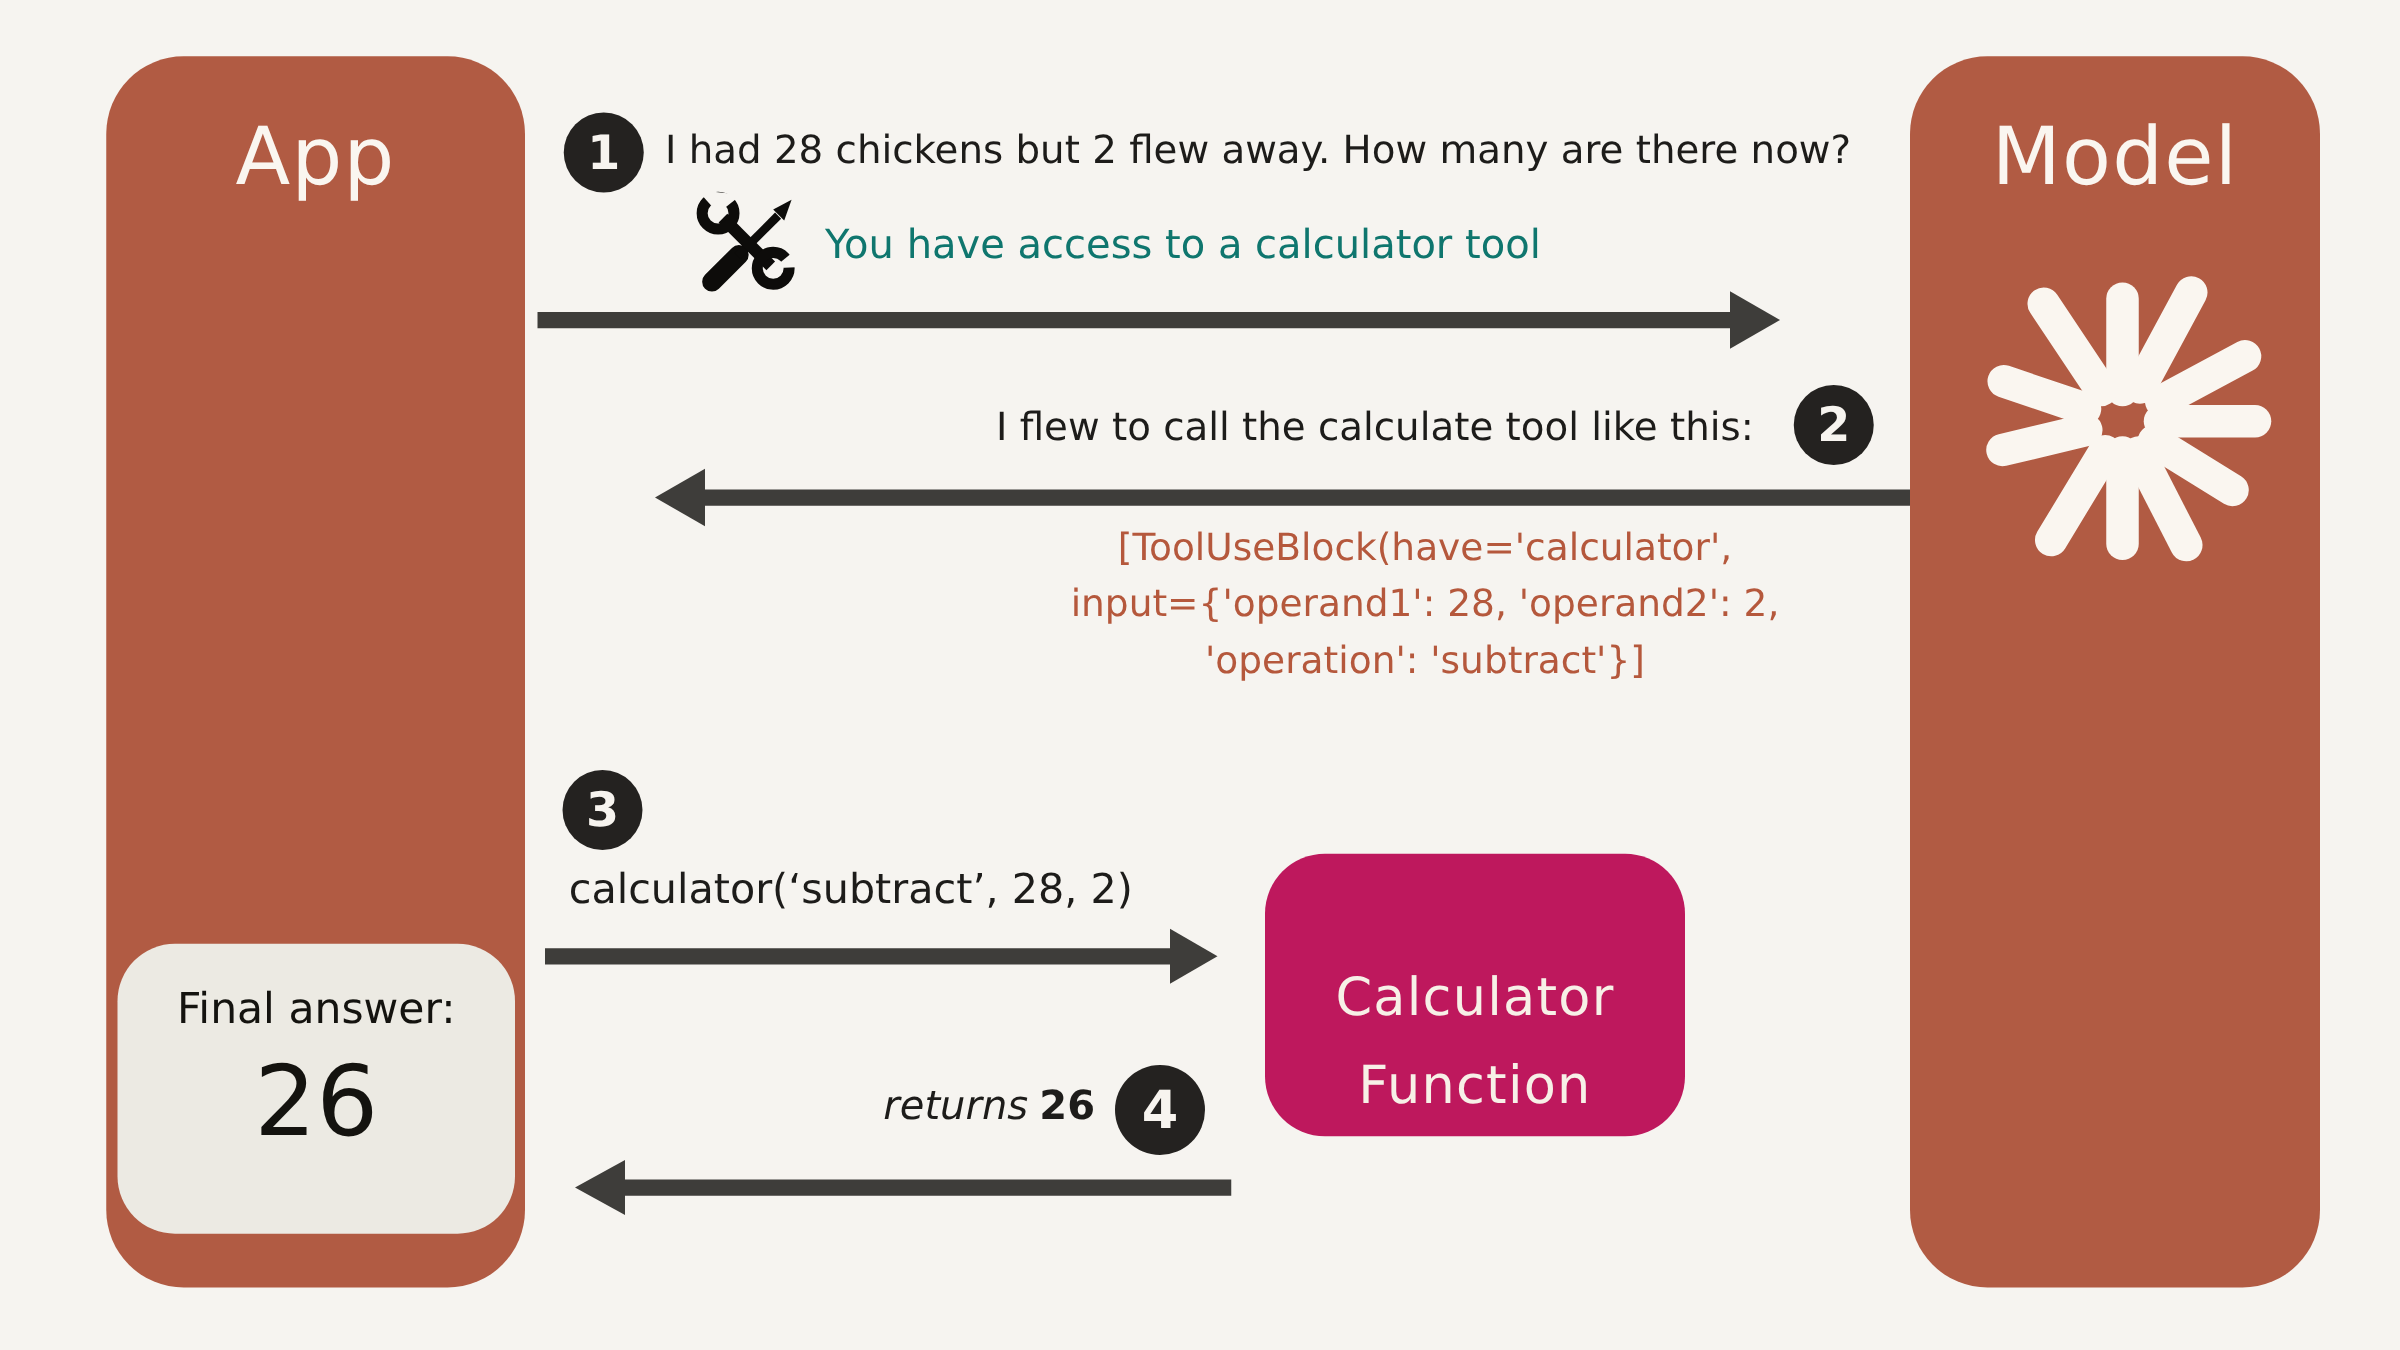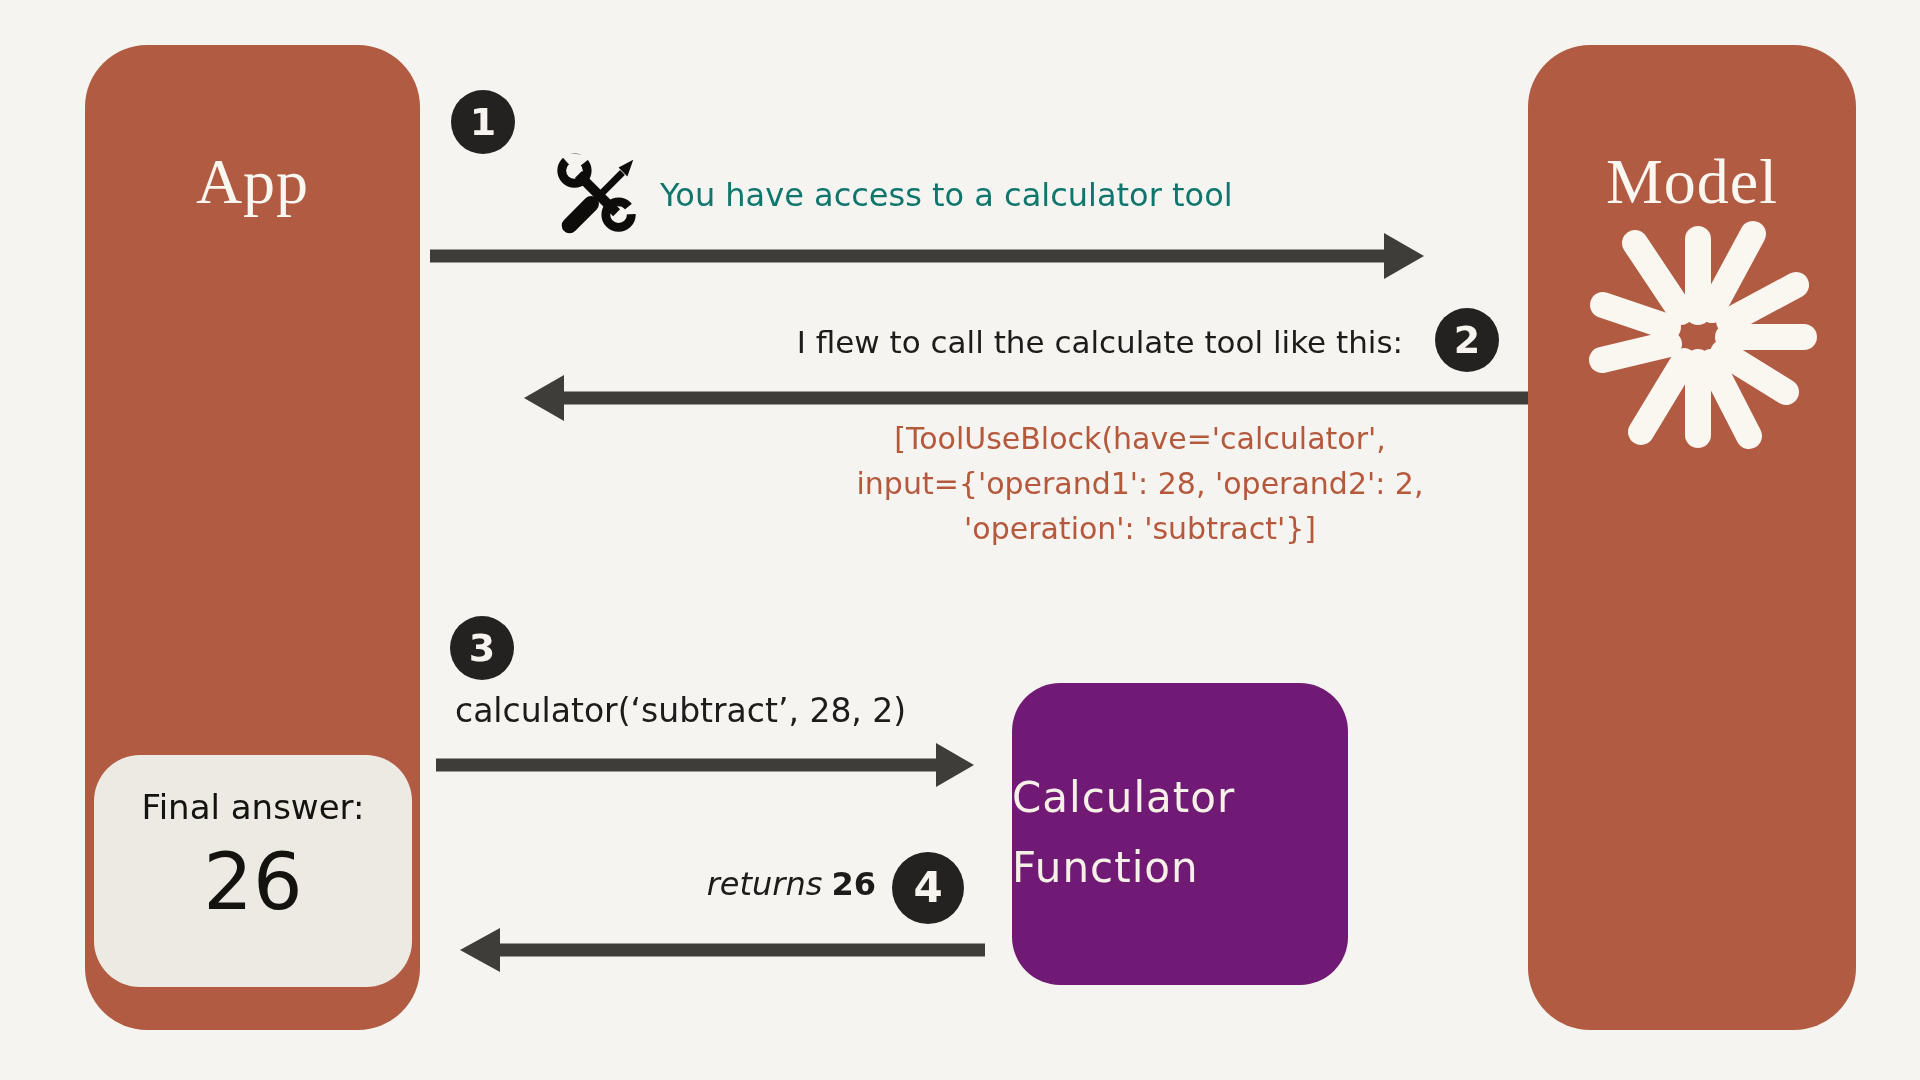--- a/index.html
+++ b/index.html
@@ -18,21 +18,21 @@
     text-align: center;
   }
   .actor-label {
     color: #faf6f0;
     font-size: 64px;
     font-weight: 400;
     letter-spacing: 1px;
   }
   .app-box   { left: 85px;   top: 45px; width: 335px; height: 985px; }
   .model-box { left: 1528px; top: 45px; width: 328px; height: 985px; }
-  .actor-label-wrap { padding-top: 100px; font-family: Liberation Serif, serif; }
+  .actor-label-wrap { padding-top: 44px; }
 
   .starburst { position: absolute; left: 50px; top: 172px; }
 
   .final-card {
     position: absolute;
     left: 9px; top: 710px;
     width: 318px; height: 232px;
     background: #eceae3;
     border-radius: 46px;
     text-align: center;
@@ -78,24 +78,24 @@
     font-size: 30px;
     line-height: 45px;
     color: #b5583c;
   }
 
   .tools-icon-wrap { position: absolute; left: 548px; top: 148px; }
 
   .calc-box {
     position: absolute;
     left: 1012px; top: 683px;
-    width: 336px; height: 302px;
-    background: #701a75;
+    width: 336px; height: 226px;
+    background: #be185d;
     border-radius: 48px;
-    text-align: left;
+    text-align: center;
     color: #f7f0e7;
     font-size: 42px;
     line-height: 70px;
     padding-top: 80px;
     letter-spacing: 1px;
   }
 
   .arrows-overlay {
     position: absolute;
     left: 0; top: 0;
@@ -137,20 +137,21 @@
       </g>
     </svg>
   </div>
 
   <div class="calc-box">
     <div>Calculator</div>
     <div>Function</div>
   </div>
 
   <div class="badge badge-1">1</div>
+  <div class="msg msg-1">I had 28 chickens but 2 flew away. How many are there now?</div>
   <div class="tools-icon-wrap">
     <svg width="98" height="98" viewBox="0 0 100 100">
 
       <line x1="22" y1="79" x2="44" y2="57" stroke="#0d0c0a" stroke-width="16" stroke-linecap="round"></line>
       <line x1="43" y1="58" x2="76" y2="25" stroke="#0d0c0a" stroke-width="7"></line>
       <polygon points="72,20 87,12 81,29" fill="#0d0c0a"></polygon>
 
       <line x1="31" y1="27" x2="70" y2="66" stroke="#0d0c0a" stroke-width="10"></line>
       <circle cx="27" cy="23" r="13" fill="none" stroke="#0d0c0a" stroke-width="9"></circle>
       <polygon points="27,23 10,4 46,8" fill="#f6f4f0"></polygon>

